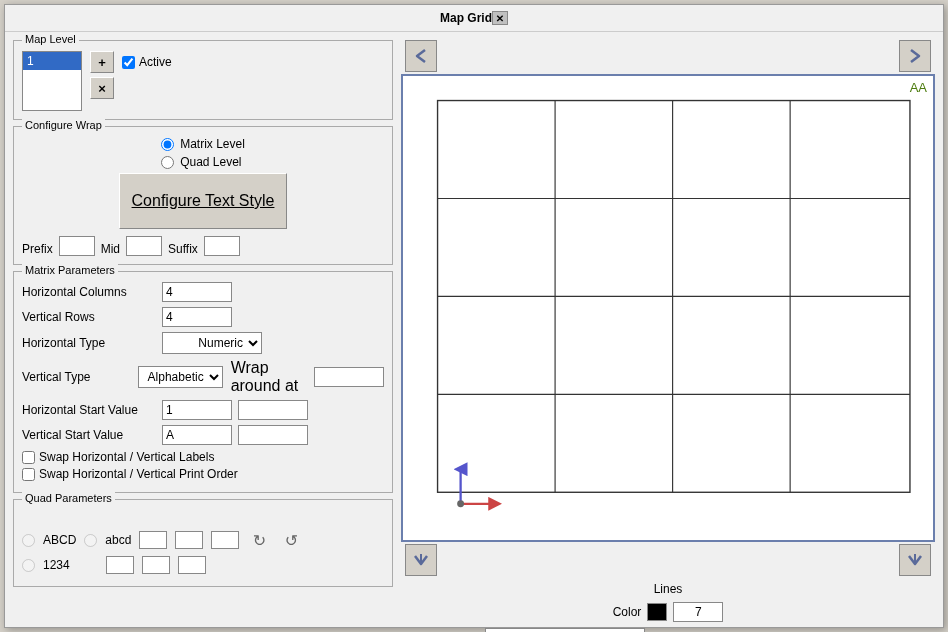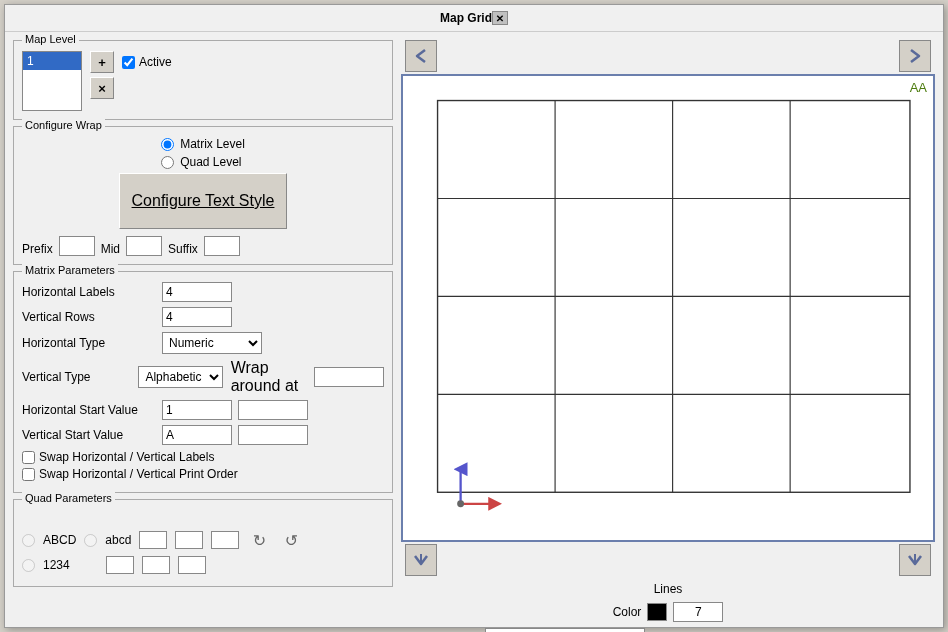--- a/index.html
+++ b/index.html
@@ -174,20 +174,21 @@
       padding: 1px 3px;
       font-size: 12px;
     }
     .form-select {
       width: 100px;
       height: 22px;
       border: 1px solid #888;
       background: white;
       font-size: 12px;
       padding: 1px 2px;
+      text-align: right;
     }
     .wrap-row {
       display: flex;
       align-items: center;
       gap: 6px;
     }
     .wrap-label {
       font-size: 16px;
       margin-left: 8px;
     }
@@ -388,21 +389,21 @@
           <input class="small-input" type="text" style="">
           <span>Suffix</span>
           <input class="small-input" type="text" style="">
         </div>
       </div>
 
       <div class="section-group matrix-section">
         <span class="section-label">Matrix Parameters</span>
 
         <div class="form-row">
-          <span class="form-label">Horizontal Labels</span>
+          <span class="form-label">Horizontal Columns</span>
           <input class="form-input" type="text" value="4" style="">
         </div>
 
         <div class="form-row">
           <span class="form-label">Vertical Rows</span>
           <input class="form-input" type="text" value="4" style="">
         </div>
 
         <div class="form-row">
           <span class="form-label">Horizontal Type</span>

